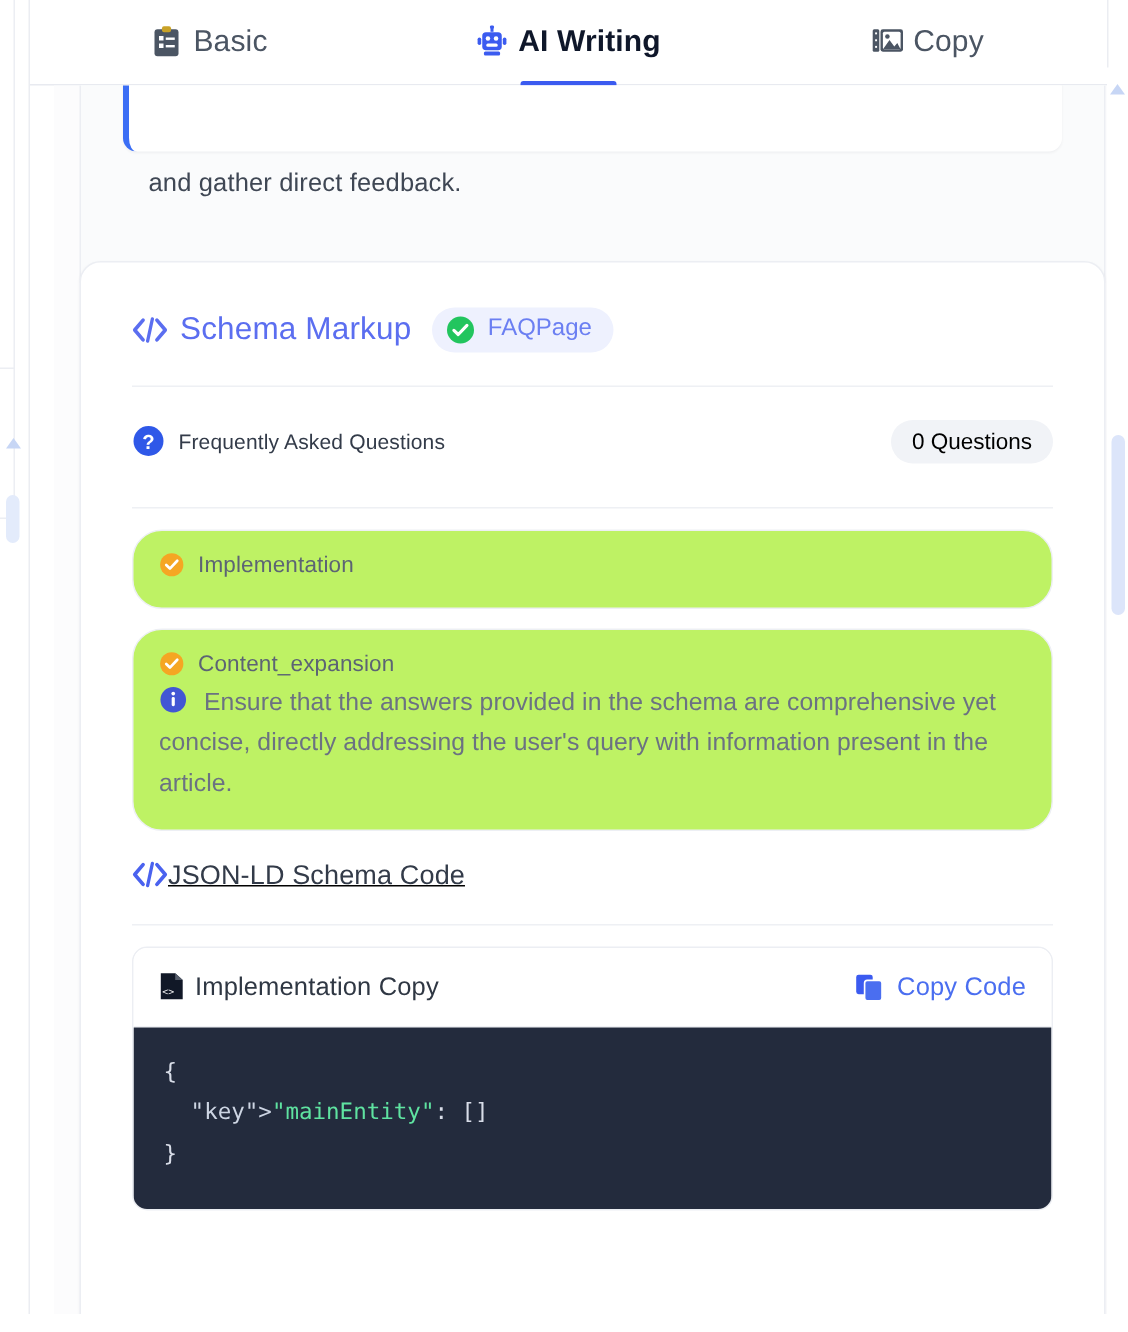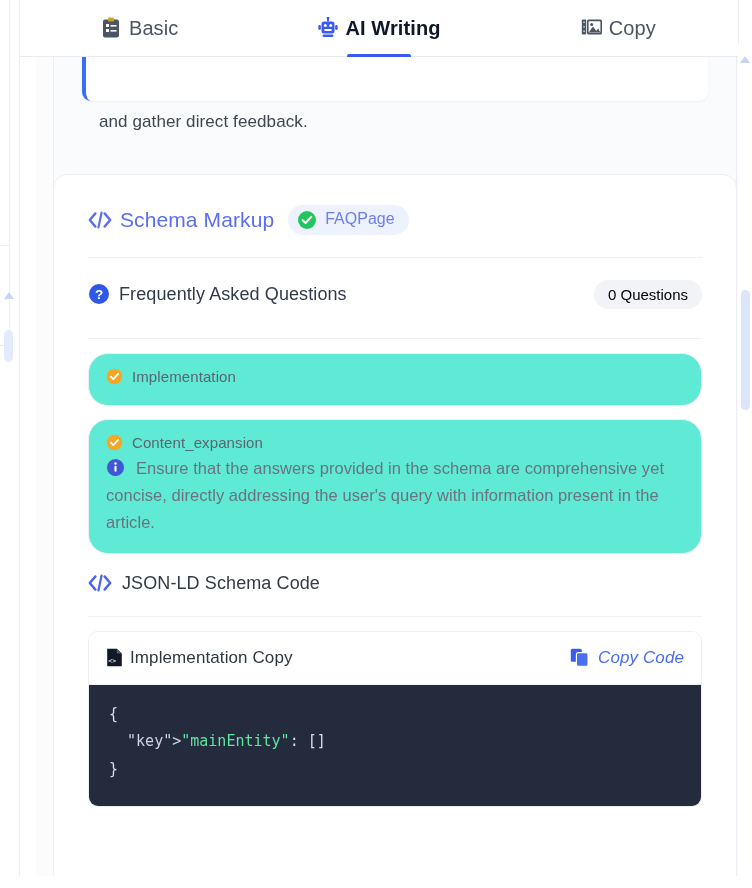--- a/index.html
+++ b/index.html
@@ -178,39 +178,39 @@
 
   .sec-row {
     display: flex;
     align-items: center;
     padding: 0 34px;
     height: 44px;
     margin-top: 14px;
   }
   .sec-ico { width: 22px; height: 22px; flex: none; margin-right: 9px; }
   .sec-title {
-    font-size: 18px;
+    font-size: 14px;
     color: #333b49;
     letter-spacing: .1px;
     white-space: nowrap;
   }
   .sec-spacer { flex: 1 1 auto; }
   .badge-grey {
     background: #f1f3f7;
     border-radius: 999px;
     padding: 6px 14px;
     font-size: 15px;
     color: #000000;
     white-space: nowrap;
   }
 
   
   .rec-list { padding: 0 34px; margin-top: 14px; }
   .rec {
-    background: #5eead4;
+    background: #bef264;
     border: 1px solid #edeff4;
     border-radius: 20px;
     padding: 14px 17px 16px 17px;
     margin-bottom: 13px;
   }
   .rec-type {
     display: flex;
     align-items: center;
     gap: 9px;
     margin-bottom: 4px;
@@ -231,22 +231,22 @@
     width: 19px; height: 19px;
     display: inline-block;
     vertical-align: -3px;
     margin-right: 11px;
   }
 
   
   .jsonld-head {
     display: flex;
     align-items: center;
-    gap: 10px;
     padding: 6px 34px 0 34px;
+    text-decoration: underline;
   }
   .jsonld-title {
     font-size: 18px;
     color: #333b49;
     letter-spacing: .1px;
   }
 
   .code-card {
     margin: 14px 34px 0 34px;
     border: 1px solid #eceef3;
@@ -264,28 +264,27 @@
   }
   .file-ico { width: 17px; height: 19px; flex: none; margin-right: 7px; }
   .code-card-title {
     font-size: 17px;
     color: #2f3743;
     letter-spacing: .1px;
   }
   .copy-btn {
     margin-left: auto;
     display: inline-flex;
-    align-items: flex-start;
+    align-items: flex-end;
     gap: 9px;
     cursor: pointer;
     background: none;
     border: 0;
     padding: 0;
     font-family: inherit;
-    font-style: italic;
   }
   .copy-ico { width: 19px; height: 19px; flex: none; display: block; }
   .copy-label {
     font-size: 17px;
     color: #4a6ef0;
     letter-spacing: .1px;
   }
   .code-body {
     background: #232b3d;
     padding: 16px 20px 22px 20px;

